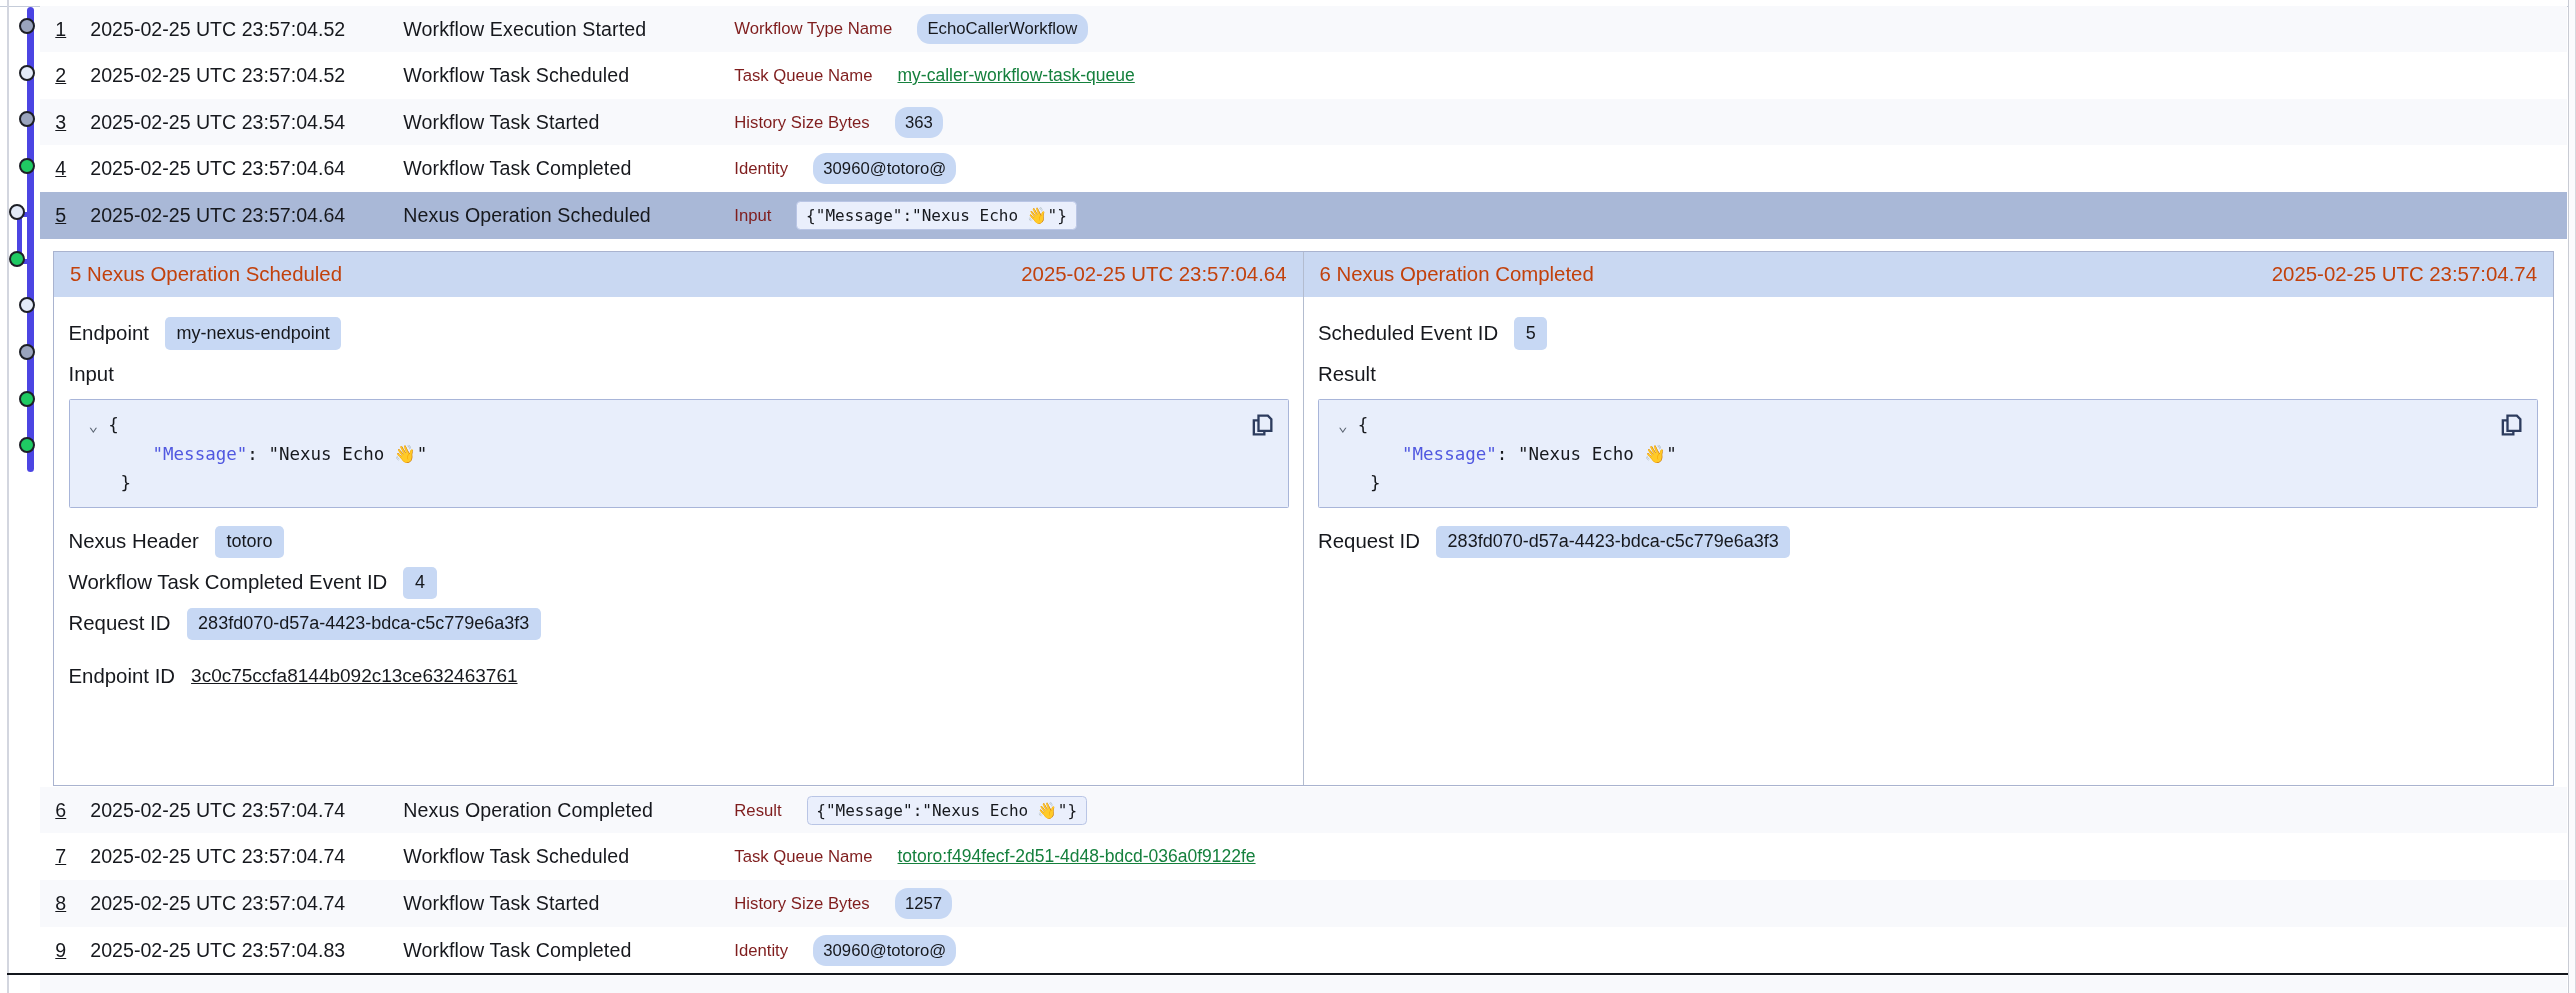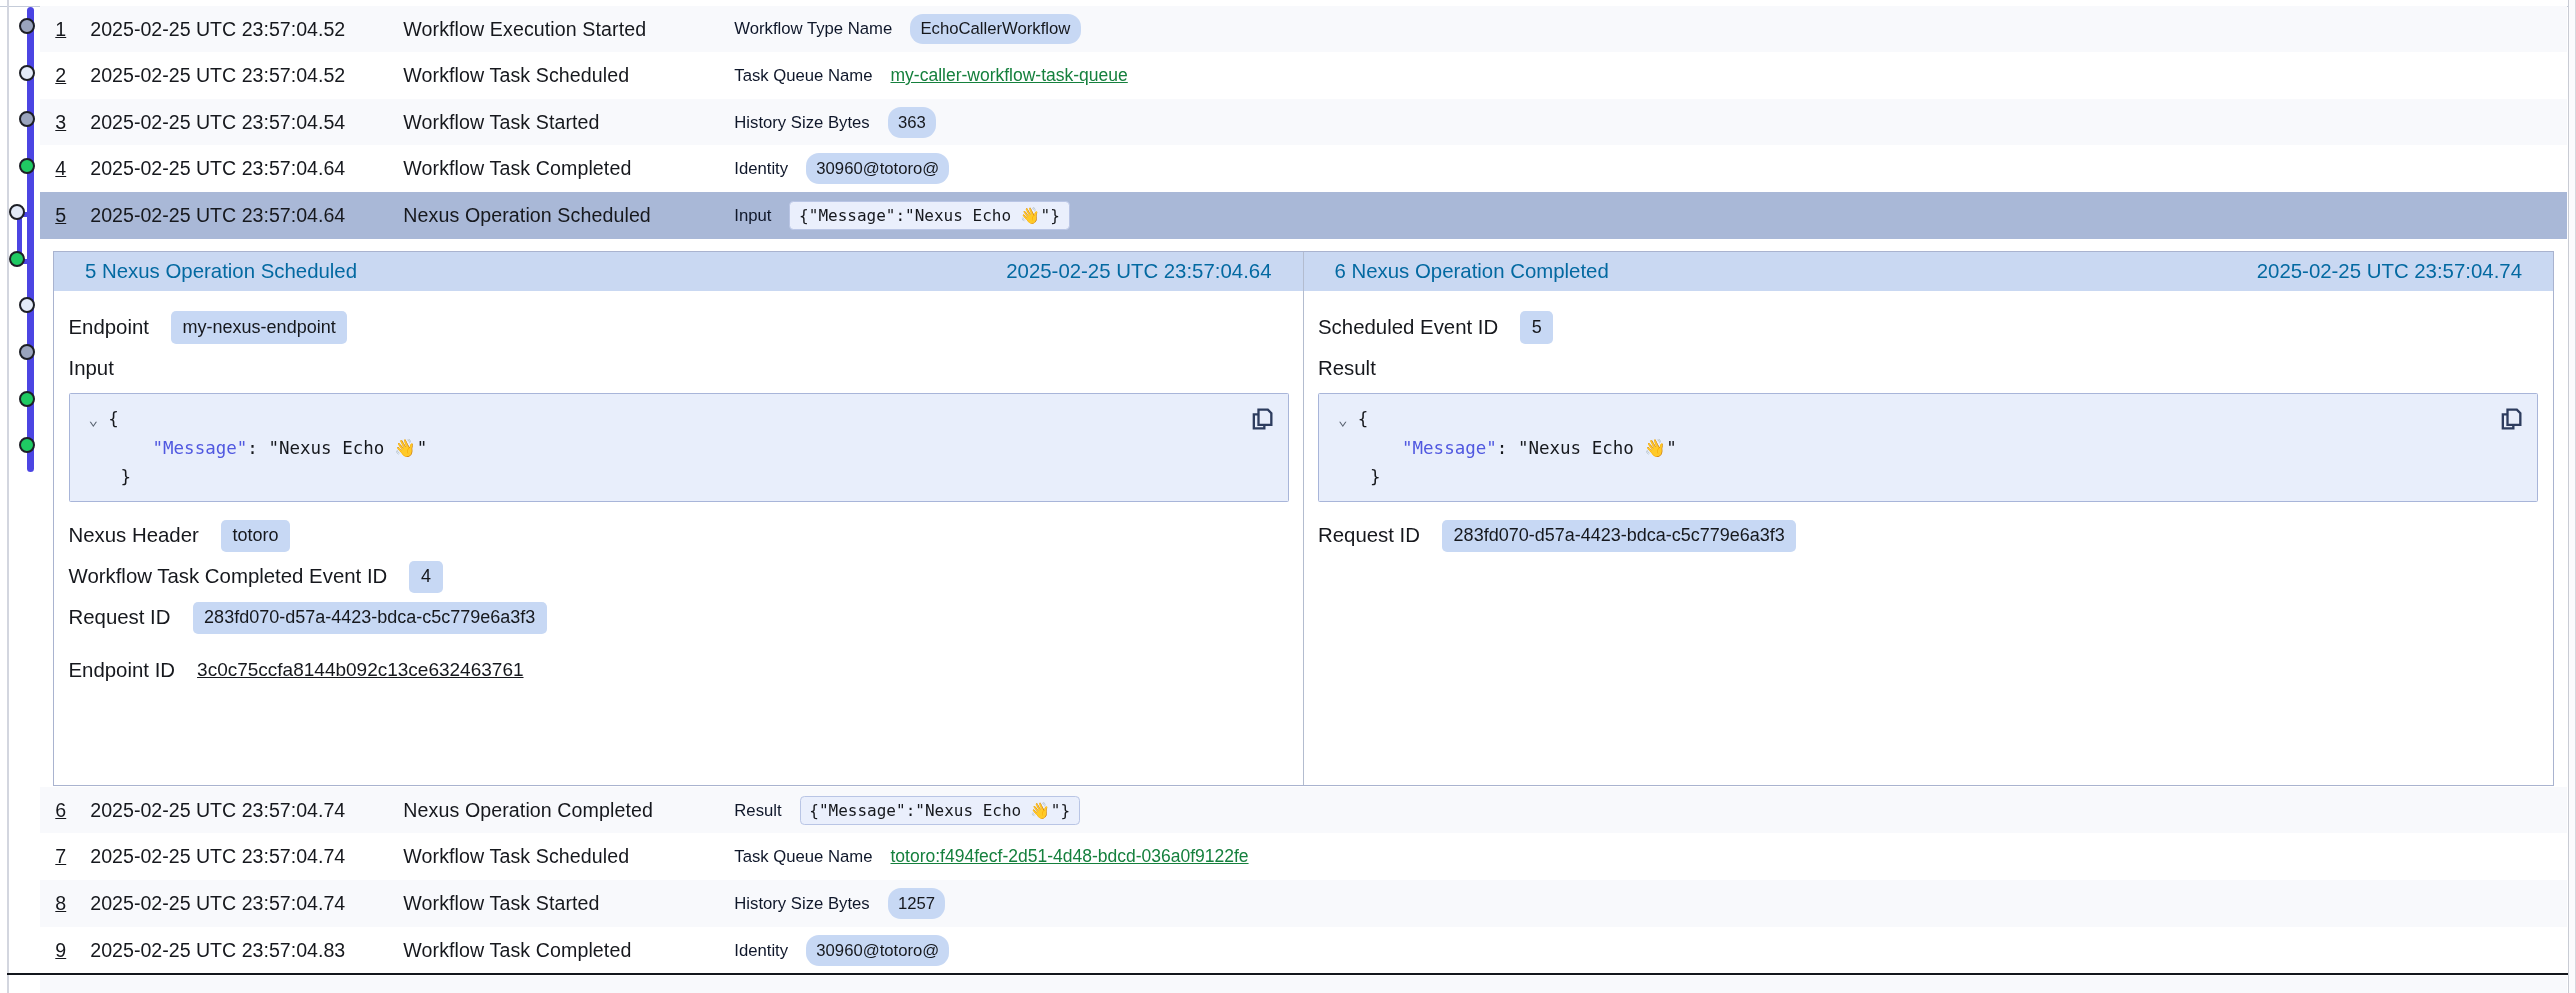--- a/index.html
+++ b/index.html
@@ -23,38 +23,38 @@
   .dot.green{ background:#1fca63; }
 
   
   .row{ position:absolute; left:40px; width:2527px; height:47px; display:flex; align-items:center; white-space:nowrap; }
   .row.light{ background:#f8f9fc; }
   .row.white{ background:#ffffff; }
   .row.selected{ background:#a9b8d7; }
   .num{ margin-left:15.3px; width:35px; font-size:19.6px; text-decoration:underline; color:#16181d; cursor:pointer; }
   .ts{ width:313px; font-size:19.6px; }
   .ev{ width:331px; font-size:19.6px; font-weight:400; letter-spacing:0.1px; }
-  .al{ font-size:16.7px; color:#0f172a; margin-right:18px; }
+  .al{ font-size:16.7px; color:#7f1d1d; margin-right:25px; }
   .badge{ background:#c7d8f4; border-radius:13px; padding:5.1px 10.2px; font-size:16.7px; color:#16181d; }
   .chip{ background:#eaeffc; border:1.5px solid #b9c5e5; border-radius:4.4px; padding:3.6px 8.7px;
          font-family:"DejaVu Sans Mono", monospace; font-size:16px; }
   .rlink{ font-size:17.5px; color:#15803d; text-decoration:underline; cursor:pointer; }
 
   .bottom-line{ position:absolute; left:7.3px; top:973px; width:2561px; height:2.2px; background:#13161c; }
   .row-sliver{ position:absolute; left:40px; top:976px; width:2527px; height:17.5px; background:#f8f9fc; }
 
   
   .card{ position:absolute; left:53px; top:251px; width:2501px; height:535px;
          border:1.5px solid #a9b3cf; background:#ffffff; display:flex; }
   .col{ width:50%; height:100%; overflow:hidden; }
   .col.left{ border-right:1.5px solid #b3bccf; }
-  .phead{ height:39px; background:#c9d8f2; display:flex; align-items:center; justify-content:space-between;
-          padding:0 31px; font-size:20.4px; color:#0369a1; }
+  .phead{ height:45px; background:#c9d8f2; display:flex; align-items:center; justify-content:space-between;
+          padding:0 16px; font-size:20.4px; color:#c2410c; }
   .pbody{ padding:16px 14.5px 0 14.5px; }
-  .frow{ height:41px; display:flex; align-items:center; white-space:nowrap;gap:6px; }
+  .frow{ height:41px; display:flex; align-items:center; white-space:nowrap; }
   .flabel{ font-size:20.4px; margin-right:16px; }
   .fbadge{ background:#c7d8f4; border-radius:5.1px; padding:5.8px 11.6px; font-size:18px; }
   .flink{ font-size:19px; text-decoration:underline; cursor:pointer; }
   .frow.spaced{ margin-top:11.6px; }
 
   .codeblock{ position:relative; margin:4.4px 0 13px 0; width:1220px; height:109px;
               background:#e8eefb; border:1.5px solid #a8b5d9; border-radius:1.5px;
               font-family:"DejaVu Sans Mono", monospace; font-size:17.5px; line-height:29px; color:#16181d; }
   .codeinner{ padding:10.2px 0 0 19px; }
   .chev{ color:#5b6472; font-size:16px; margin-right:10.2px; cursor:pointer; }

